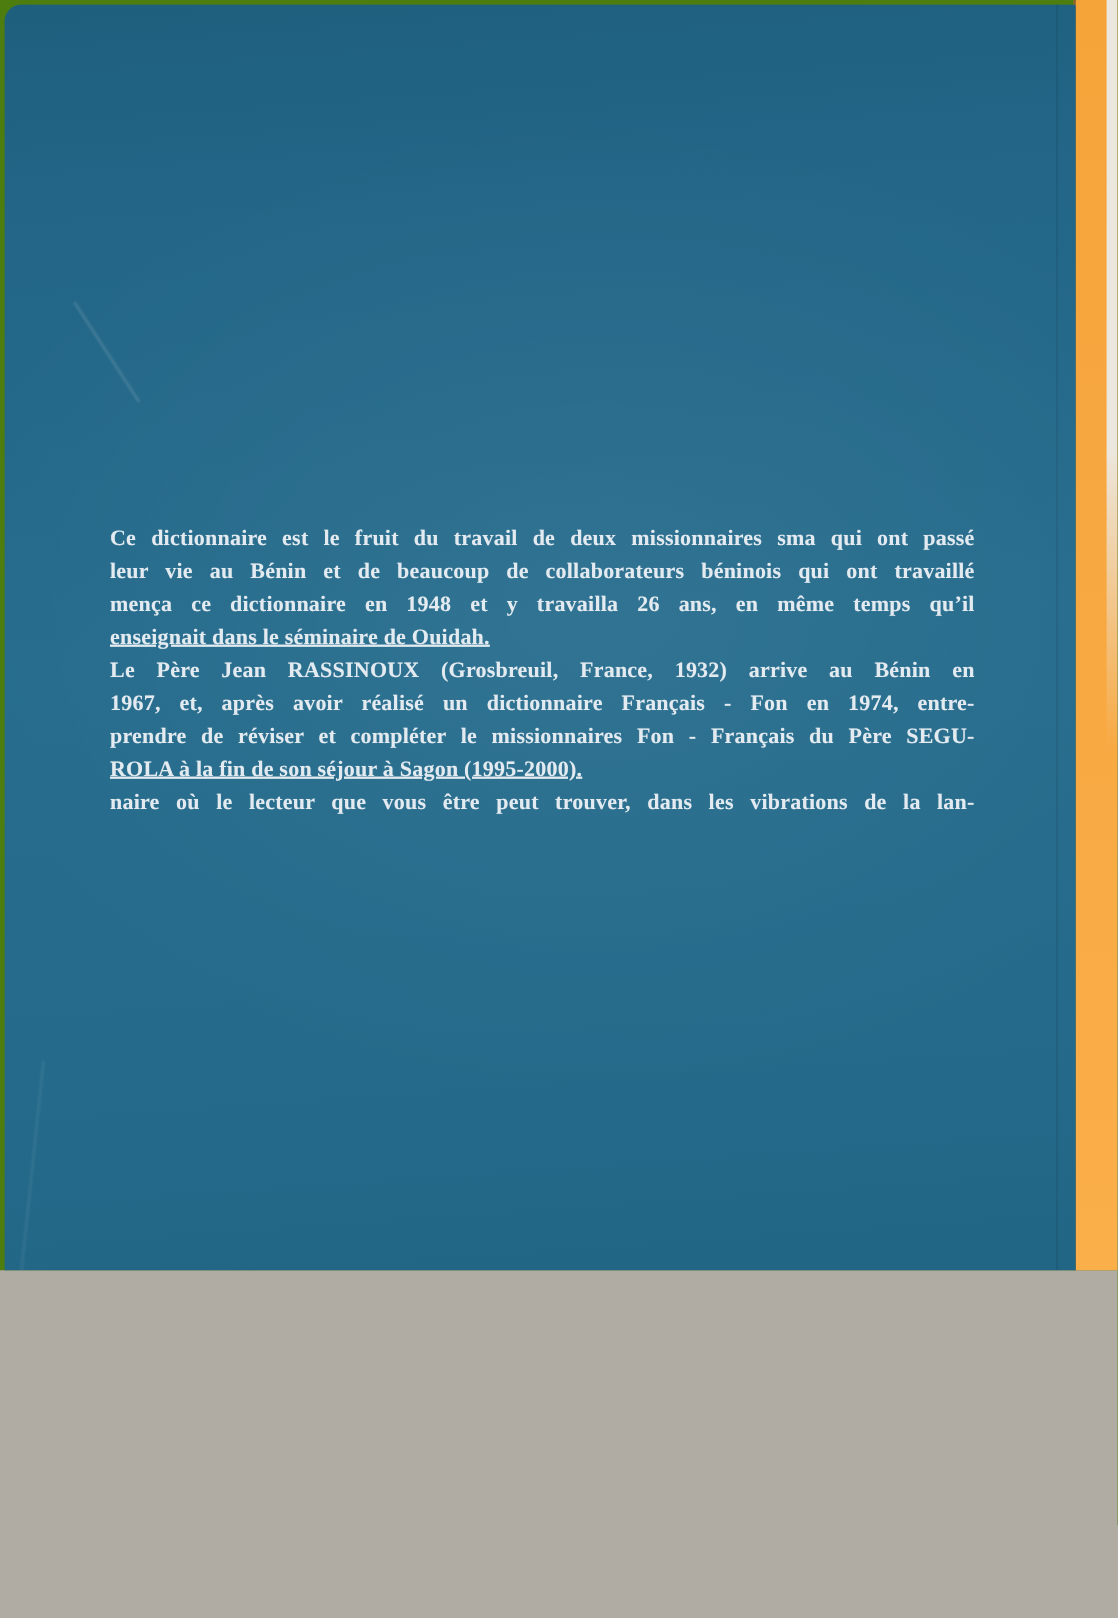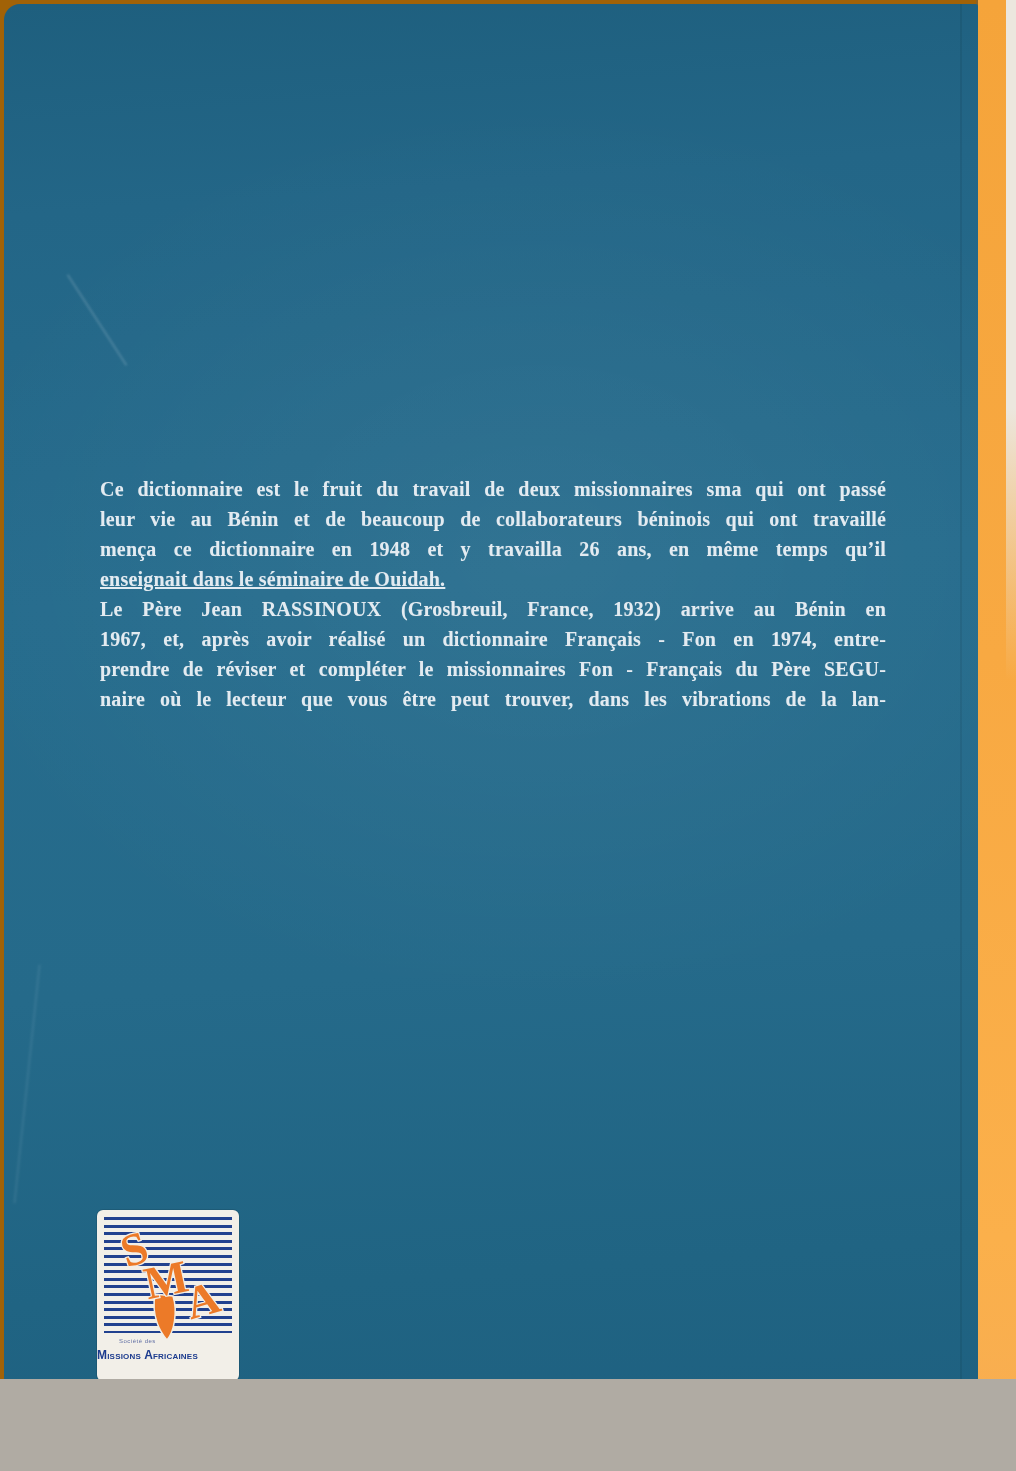--- a/index.html
+++ b/index.html
@@ -1,18 +1,18 @@
 <!DOCTYPE html>
 <html><head>
 <meta charset="utf-8">
 <style>
   html,body{margin:0;padding:0;background:#b0aba3;}
   .scan{
-    position:relative;width:1016px;height:1379px;overflow:hidden;
-    background:#a16207;font-family:"Liberation Serif",serif;
+    position:relative;width:1016px;height:1155px;overflow:hidden;
+    background:#4d7c0f;font-family:"Liberation Serif",serif;
   }
   
   .bottom-gray{
     position:absolute;left:0;top:1450px;width:1016px;height:21px;
     background:linear-gradient(180deg,#beb8b0,#cdc7bf);
   }
   
   .orange-strip{
     position:absolute;left:976px;top:0;width:40px;height:1457px;
     background:linear-gradient(180deg,#f5a43a 0%,#f8a942 45%,#fbb04b 85%,#f7ad52 100%);
@@ -93,20 +93,21 @@
 
     <div class="text-block">
       <div class="line">Ce dictionnaire est le fruit du travail de deux missionnaires  sma qui ont passé</div>
       <div class="line">leur vie au Bénin et de beaucoup de collaborateurs béninois qui ont travaillé</div>
       <div class="line">mença ce dictionnaire en 1948 et y travailla 26 ans, en même temps qu’il</div>
       <div class="line line--end">enseignait dans le séminaire de Ouidah.</div>
 
       <div class="line">Le Père Jean RASSINOUX (Grosbreuil, France, 1932) arrive au Bénin en</div>
       <div class="line">1967, et, après avoir réalisé un dictionnaire Français - Fon en 1974, entre-</div>
       <div class="line">prendre de réviser et compléter le missionnaires Fon - Français du Père SEGU-</div>
+      <div class="line line--end">ROLA à la fin de son séjour à Sagon (1995-2000).</div>
 
       <div class="line">naire  où le lecteur que vous être peut trouver, dans les vibrations de la lan-</div>
     </div>
 
     <div class="logo">
       <div class="logo-stripes"></div>
       <svg class="logo-letters" width="142" height="132" viewBox="0 0 142 132">
         <path class="africa-tail" d="M58,84 C54,106 63,122 70,130 C77,122 81,102 76,86 Z"></path>
         <text x="26" y="54" transform="rotate(-18 40 44)">S</text>
         <text x="48" y="86" transform="rotate(-12 66 74)">M</text>

